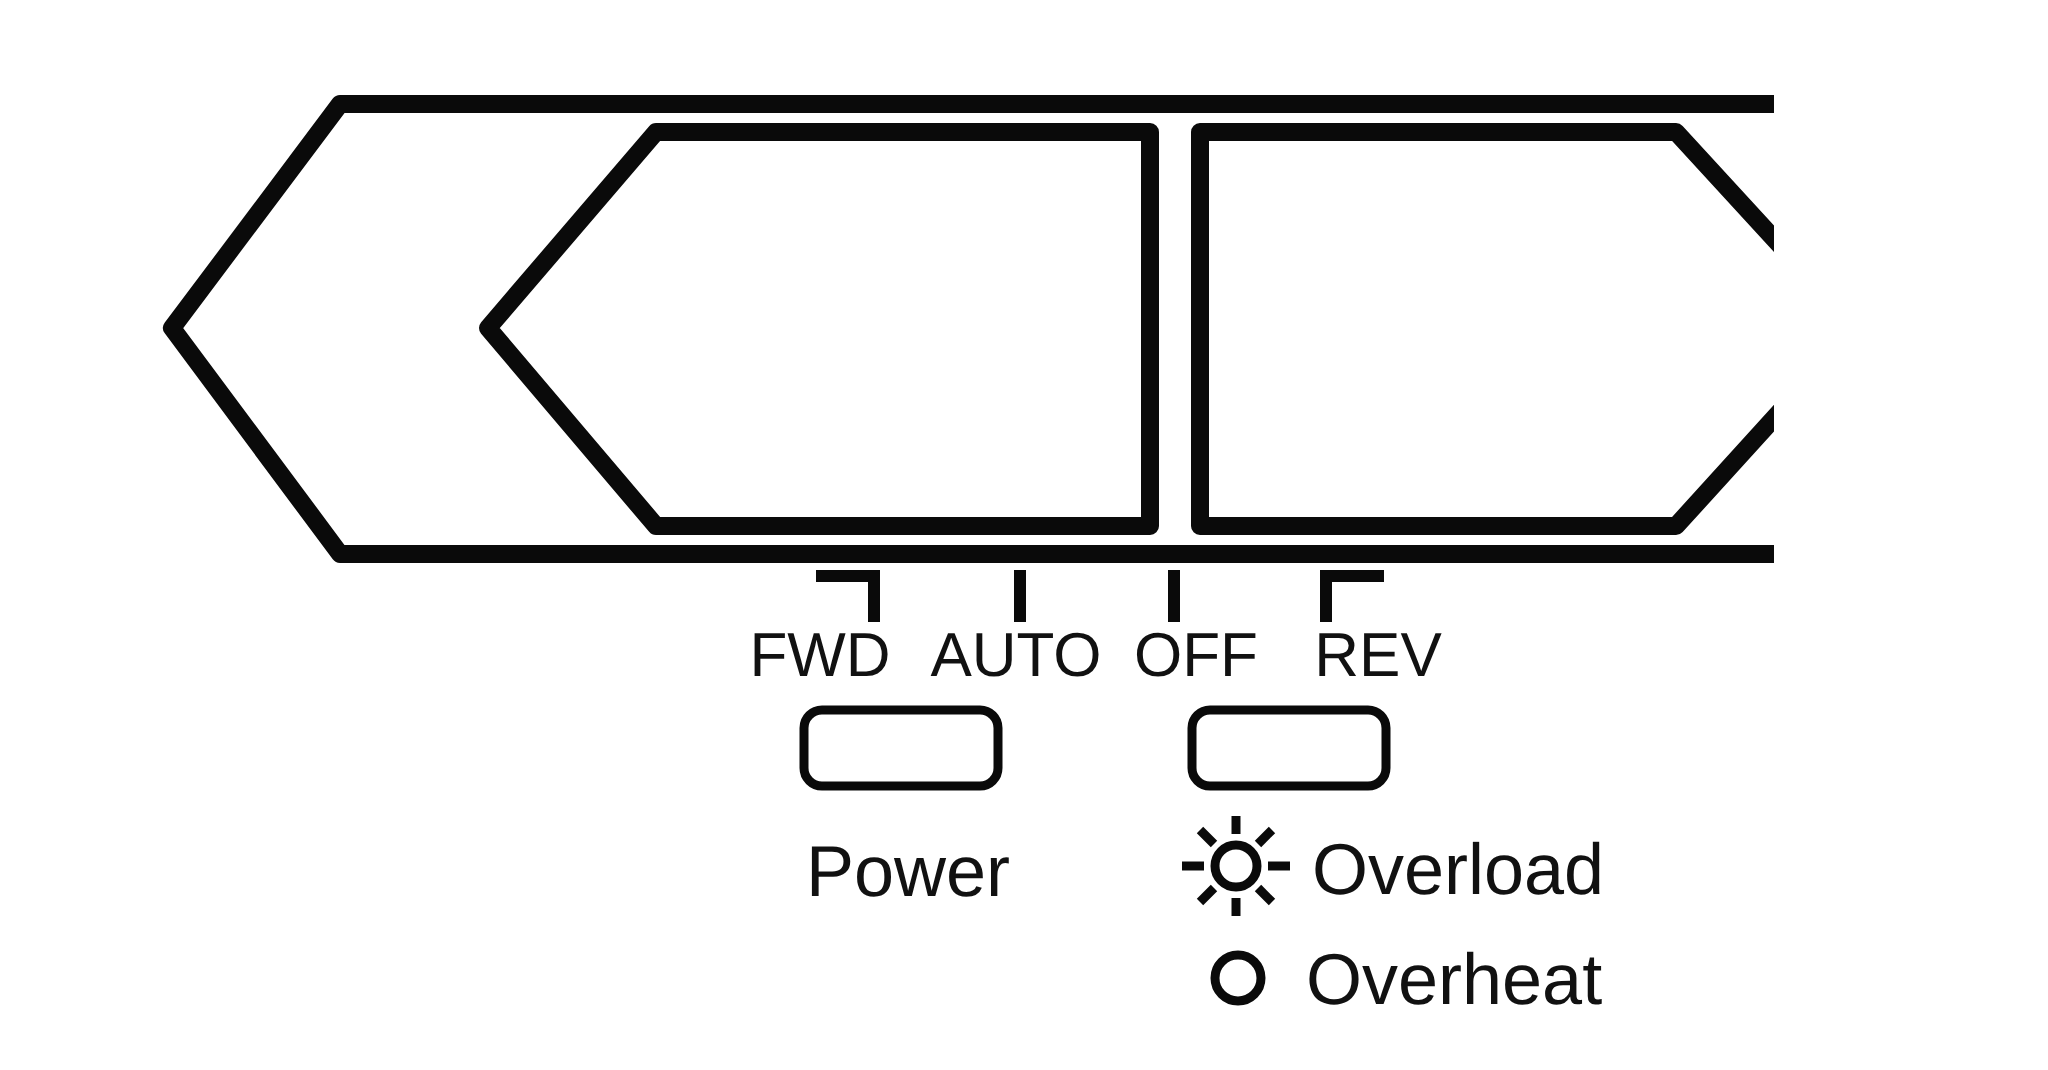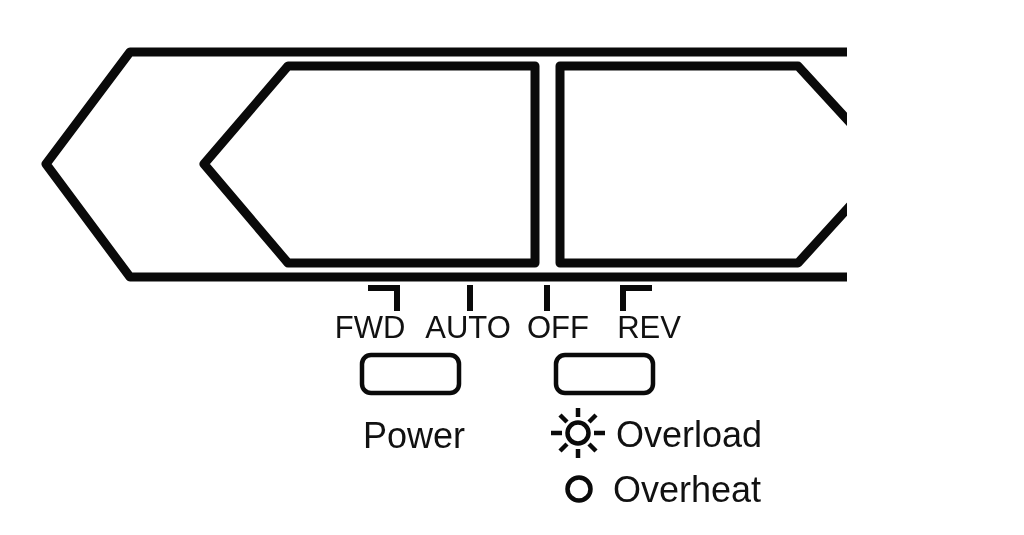--- a/index.html
+++ b/index.html
@@ -7,20 +7,21 @@
     padding: 0;
     background: #ffffff;
   }
   .canvas {
     position: relative;
     width: 847px;
     height: 535px;
     background: #ffffff;
     overflow: hidden;
     font-family: "Liberation Sans", sans-serif;
+    padding-left: 40px;
   }
   svg { display: block; }
   .shape {
     fill: none;
     stroke-linejoin: round;
     stroke-linecap: butt;
   }
   .mark {
     fill: none;
     stroke-linejoin: miter;

